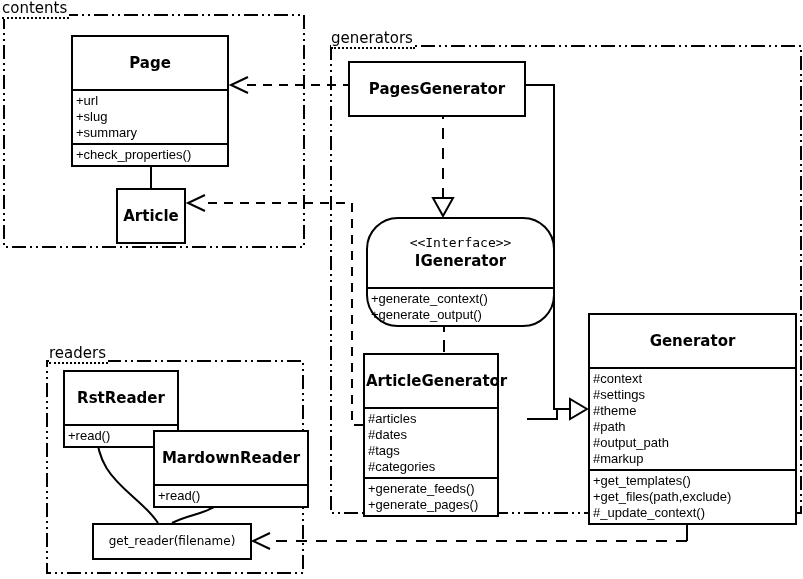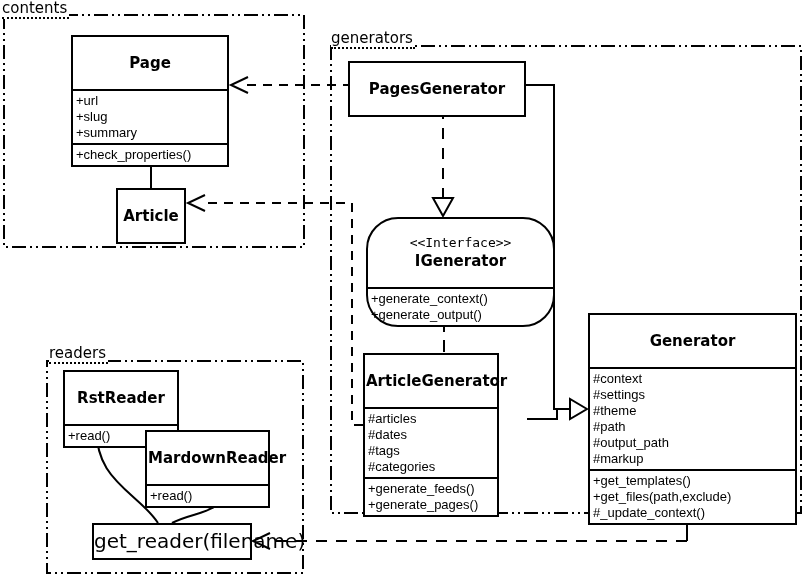--- a/index.html
+++ b/index.html
@@ -23,21 +23,21 @@
     font-family:"DejaVu Sans Mono",monospace;font-weight:normal;font-size:13px;
     line-height:16px;text-align:center;white-space:nowrap;
   }
   .uml-comp{border-top:2px solid #000;padding:2px 3px;}
   .uml-member{
     font-family:Liberation Sans, sans-serif;font-size:13px;line-height:16px;
     white-space:pre;
   }
   .plain-box{
     position:absolute;background:#fff;border:2px solid #000;box-sizing:border-box;
-    font-size:20px;line-height:32px;text-align:center;white-space:nowrap;
+    font-size:12px;line-height:32px;text-align:center;white-space:nowrap;
   }
 </style>
 </head>
 <body>
 
 <div class="stage">
 
   <svg class="wires" viewBox="0 0 803 579">
 
     <rect x="4" y="15" width="300" height="232" fill="none" stroke="#000" stroke-width="2" stroke-dasharray="14 4 2 4 2 4"></rect>
@@ -140,21 +140,21 @@
     </div>
   </div>
 
   <div class="uml-box" style="left:63px;top:370px;width:116px;">
     <div class="uml-title">RstReader</div>
     <div class="uml-comp">
       <div class="uml-member">+read()</div>
     </div>
   </div>
 
-  <div class="uml-box" style="left:145px;top:430px;width:125px;">
+  <div class="uml-box" style="left:153px;top:430px;width:156px;">
     <div class="uml-title">MardownReader</div>
     <div class="uml-comp">
       <div class="uml-member">+read()</div>
     </div>
   </div>
 
   <div class="plain-box" style="left:92px;top:523px;width:160px;height:37px;">get_reader(filename)</div>
 
 </div>
 

